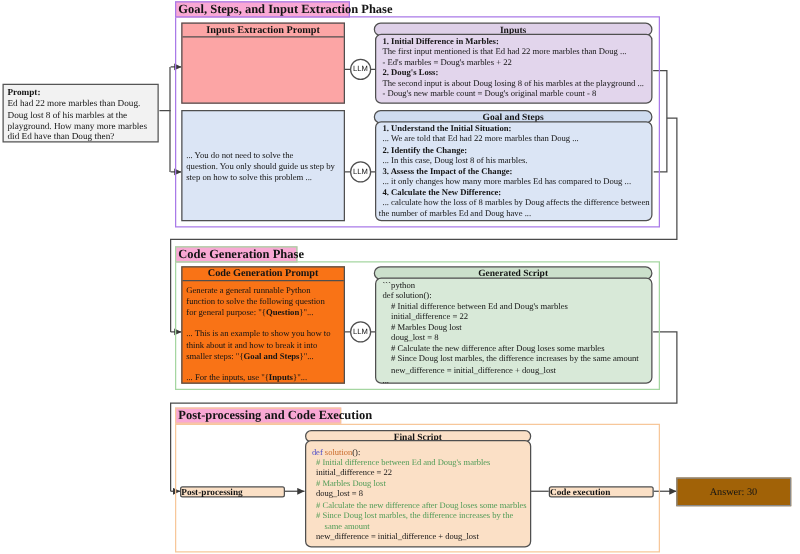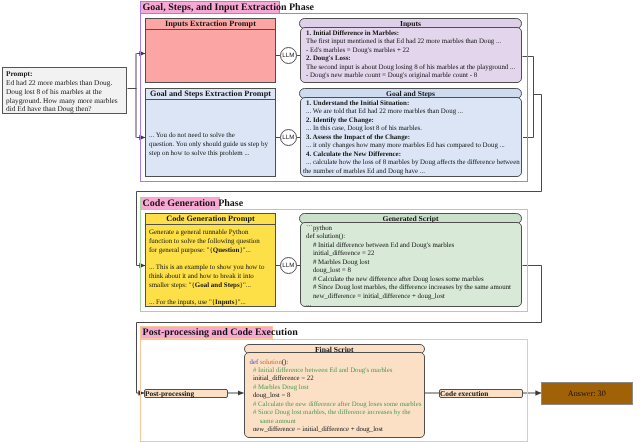--- a/index.html
+++ b/index.html
@@ -91,21 +91,20 @@
 <div class="abs" data-name="phase1-box" style="left:140px;top:13px;width:388px;height:169px;border:1.2px solid #a97ae8;"></div>
 <div class="phase-label" data-name="phase1-label" style="left:140px;top:1px;width:140px;border:1.2px solid #a97ae8;">
   <span>Goal, Steps, and Input Extraction Phase</span>
 </div>
 
 <div class="card" data-name="inputs-extraction-prompt-card" style="left:145px;top:18px;width:131px;height:65px;background:#fca5a5;">
   <div class="card-hd" data-name="inputs-extraction-prompt-title">Inputs Extraction Prompt</div>
 </div>
 
 <div class="card" data-name="goal-steps-extraction-prompt-card" style="left:145px;top:88px;width:131px;height:89px;background:#dbe5f5;">
-  <div class="card-hd" data-name="goal-steps-extraction-prompt-title">Goal and Steps Extraction Prompt</div>
   <div class="card-bd" data-name="goal-steps-extraction-prompt-body" style="padding-top:31px;">
     <div data-name="prompt-body-line">... You do not need to solve the</div>
     <div data-name="prompt-body-line">question. You only should guide us step by</div>
     <div data-name="prompt-body-line">step on how to solve this problem ...</div>
   </div>
 </div>
 
 <div class="llm" data-name="llm-node-inputs" style="left:279.8px;top:47.2px;">LLM</div>
 <div class="llm" data-name="llm-node-goal" style="left:279.8px;top:129.2px;">LLM</div>
 
@@ -130,25 +129,25 @@
   <div class="bold" data-name="goal-line">2. Identify the Change:</div>
   <div data-name="goal-line">... In this case, Doug lost 8 of his marbles.</div>
   <div class="bold" data-name="goal-line">3. Assess the Impact of the Change:</div>
   <div data-name="goal-line">... it only changes how many more marbles Ed has compared to Doug ...</div>
   <div class="bold" data-name="goal-line">4. Calculate the New Difference:</div>
   <div data-name="goal-line">... calculate how the loss of 8 marbles by Doug affects the difference between</div>
   <div data-name="goal-line" style="margin-left:-3px;">the number of marbles Ed and Doug have ...</div>
 </div>
 
 <div class="abs" data-name="phase2-box" style="left:140px;top:209px;width:388px;height:103px;border:1.2px solid #a5d6a1;"></div>
-<div class="phase-label" data-name="phase2-label" style="left:140px;top:196.5px;width:80px;border:1.2px solid #a5d6a1;">
+<div class="phase-label" data-name="phase2-label" style="left:140px;top:196.5px;width:98px;border:1.2px solid #a5d6a1;">
   <span>Code Generation Phase</span>
 </div>
 
-<div class="card" data-name="code-generation-prompt-card" style="left:145px;top:213px;width:131px;height:94px;background:#fde047;">
+<div class="card" data-name="code-generation-prompt-card" style="left:145px;top:213px;width:131px;height:94px;background:#f97316;">
   <div class="card-hd" data-name="code-generation-prompt-title">Code Generation Prompt</div>
   <div class="card-bd" data-name="code-generation-prompt-body" style="padding-top:2.5px;">
     <div data-name="code-prompt-line">Generate a general runnable Python</div>
     <div data-name="code-prompt-line">function to solve the following question</div>
     <div data-name="code-prompt-line"><span>for general purpose: "{</span><span class="bold">Question</span><span>}"...</span></div>
     <div data-name="code-prompt-spacer" style="height:8px;"></div>
     <div data-name="code-prompt-line">... This is an example to show you how to</div>
     <div data-name="code-prompt-line">think about it and how to break it into</div>
     <div data-name="code-prompt-line"><span>smaller steps: "{</span><span class="bold">Goal and Steps</span><span>}"...</span></div>
     <div data-name="code-prompt-spacer" style="height:8px;"></div>

